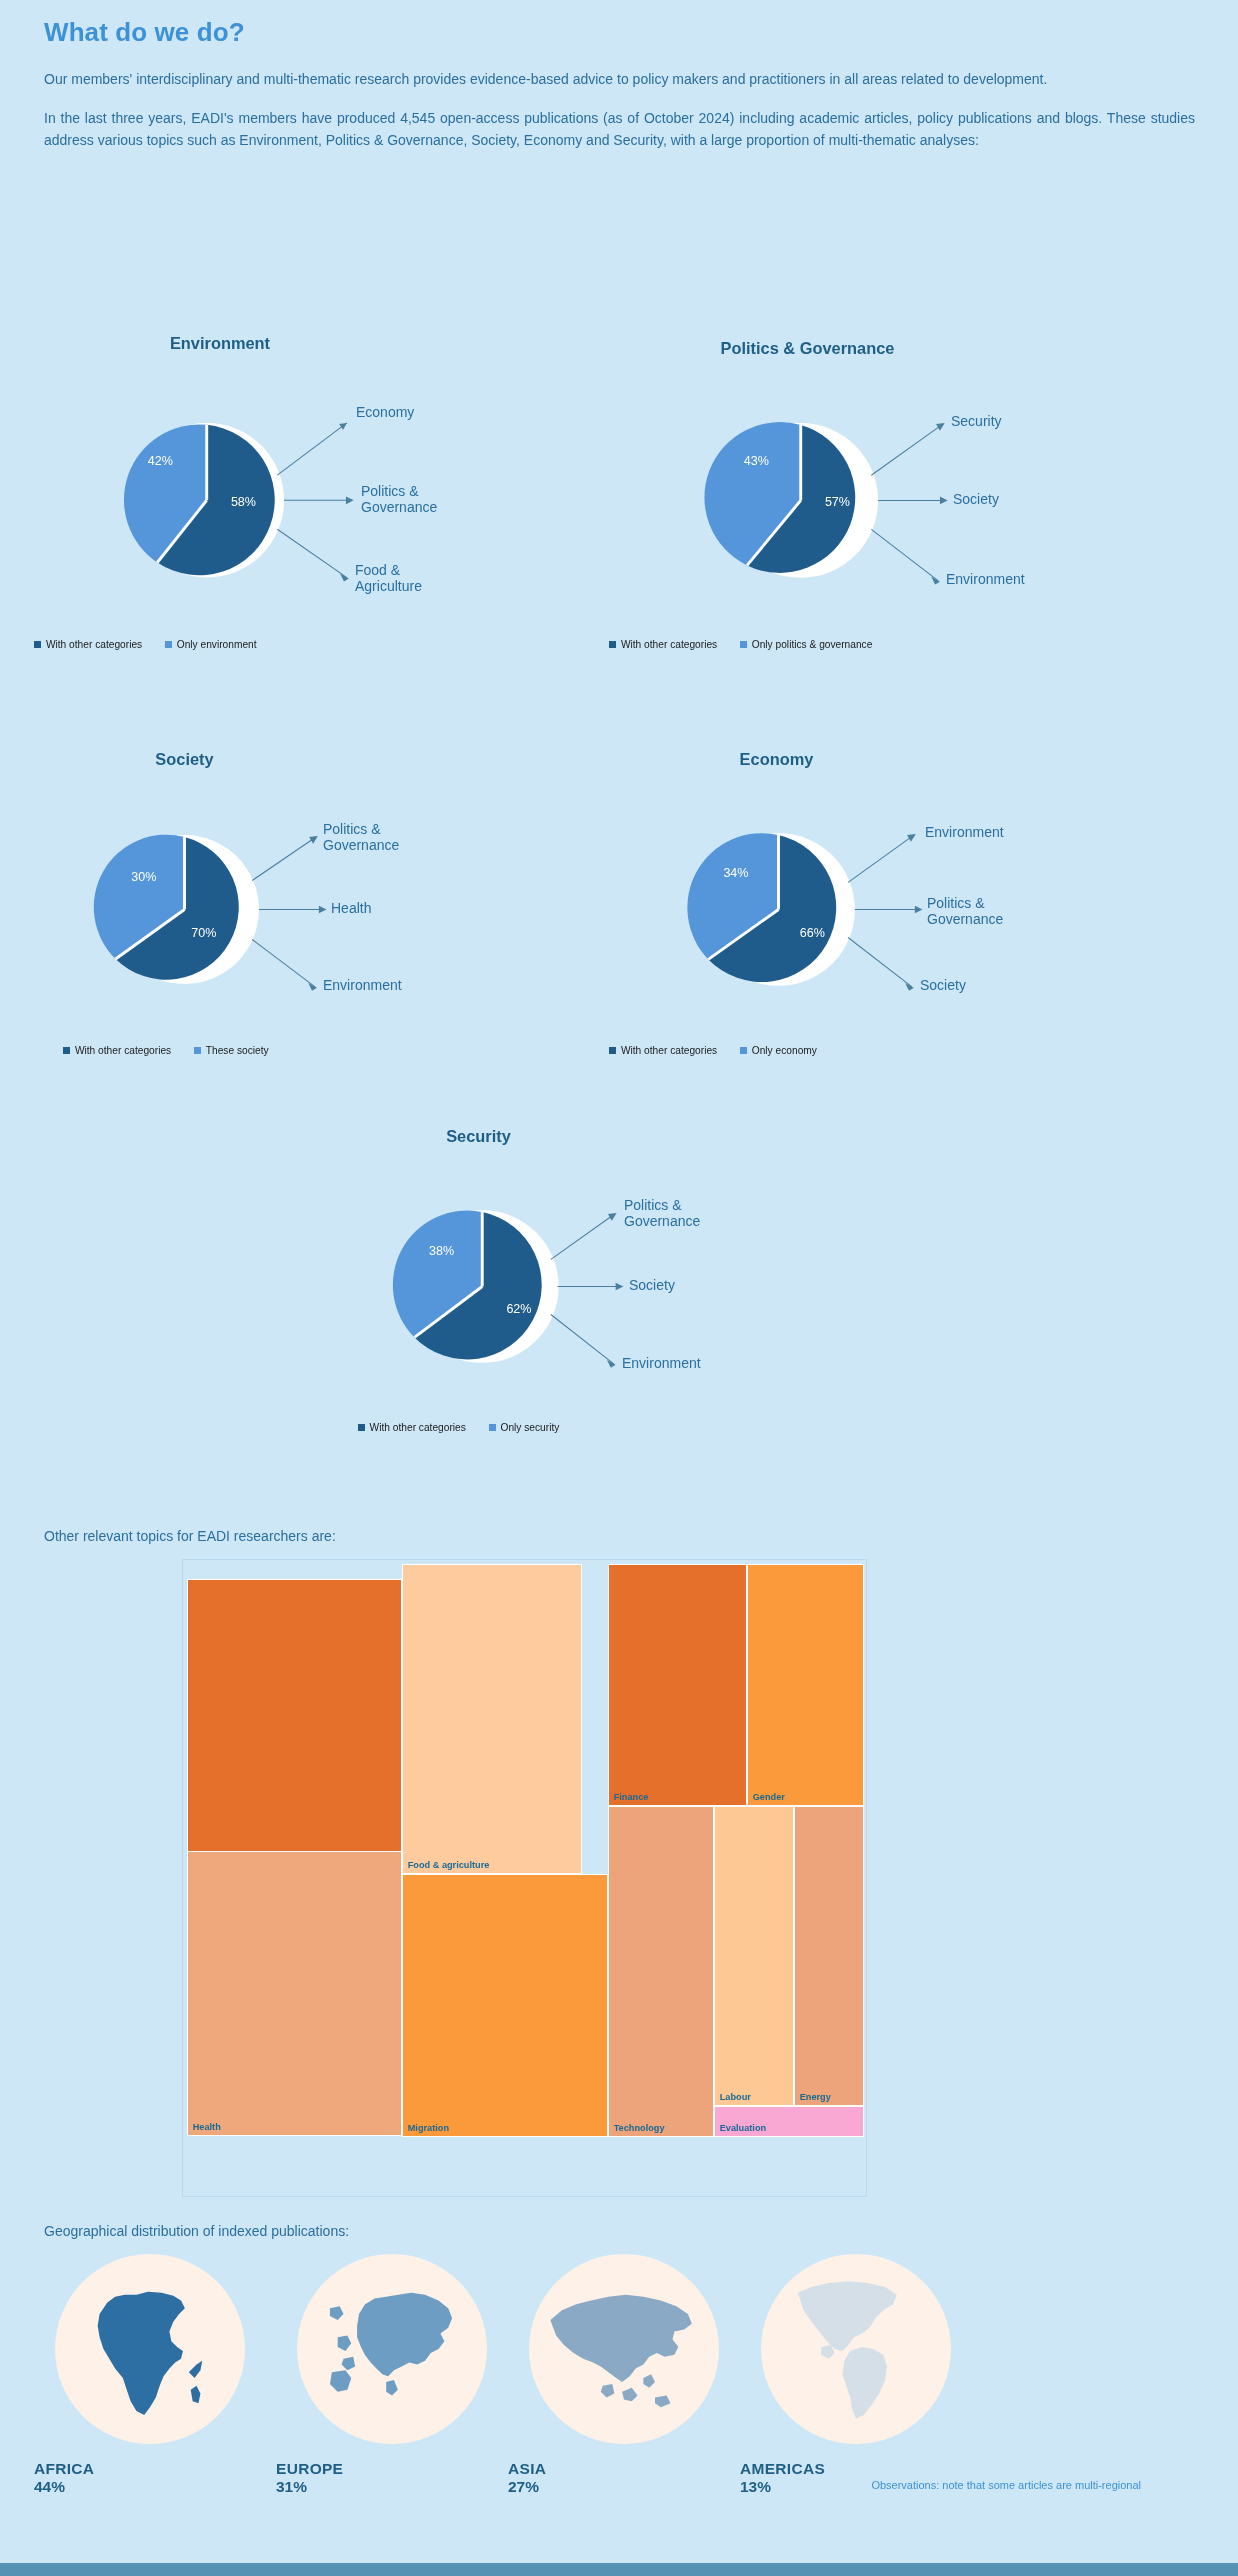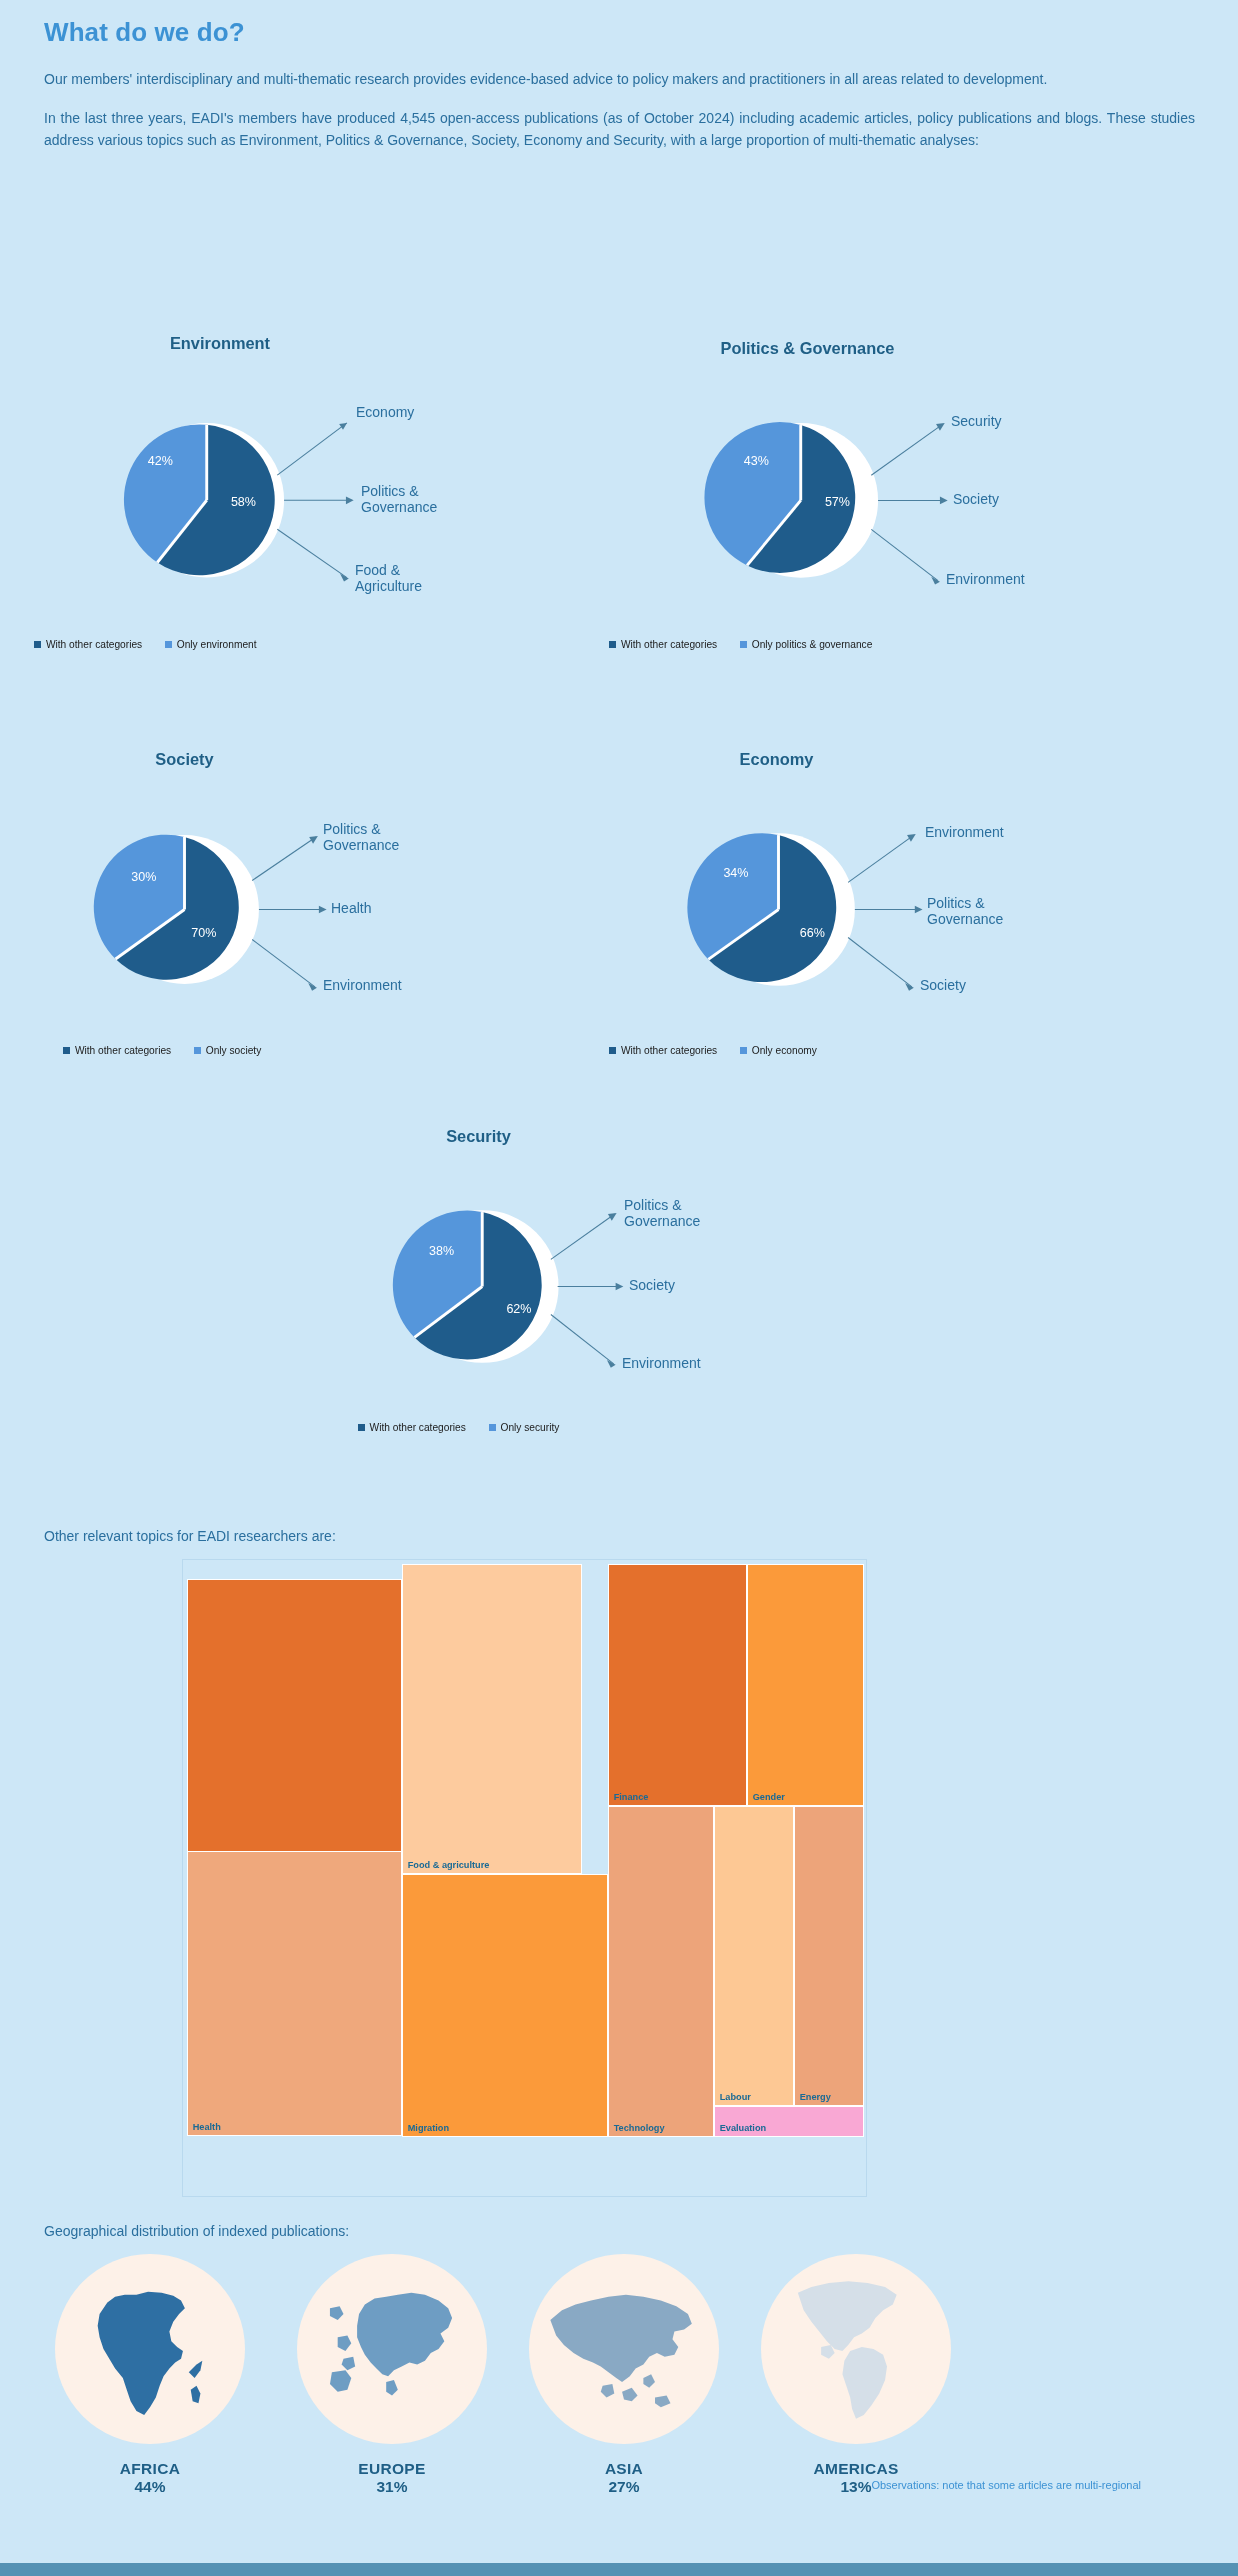--- a/index.html
+++ b/index.html
@@ -90,21 +90,21 @@
     font-size: 9.2px;
     font-weight: bold;
     color: #1a6a95;
     white-space: nowrap;
   }
   
   .geo-row { position: absolute; left: 0; top: 2215px; width: 1238px; }
   .geo-item {
     position: absolute;
     width: 232px;
-    text-align: center;
+    text-align: left;
   }
   .geo-circle {
     width: 190px; height: 190px;
     margin: 0 auto;
     border-radius: 50%;
     background: #fdf1e8;
     position: relative;
     overflow: hidden;
   }
   .geo-circle svg { position: absolute; left: 0; top: 0; }
@@ -239,21 +239,21 @@
     </div>
     <div class="callout-label" style="left:287px; top:150px;">Health</div>
     <div class="callout-label" style="left:279px; top:227px;">Environment</div>
     <div class="pie-legend" style="left:19.3px; top:295px;">
       <span class="lg">
         <span class="sw dark"></span>
         <span>With other categories</span>
       </span>
       <span class="lg">
         <span class="sw light"></span>
-        <span>Only society</span>
+        <span>These society</span>
       </span>
     </div>
   </div>
 
   <div class="pie-block" style="left:619px; top:750px; width:609px; height:348px;">
     <div class="pie-title" style="left:51px; top:0px; width:213px;">Economy</div>
     <svg class="pie-svg" width="609" height="348" viewBox="0 0 630 360">
       <circle cx="165" cy="165" r="79" fill="#ffffff"></circle>
       <path d="M165 165 L165 88 A77 77 0 1 1 92.4 216.6 Z" fill="#1f5c8b"></path>
       <path d="M165 165 L92.4 216.6 A77 77 0 0 1 165 88 Z" fill="#5596db"></path>

